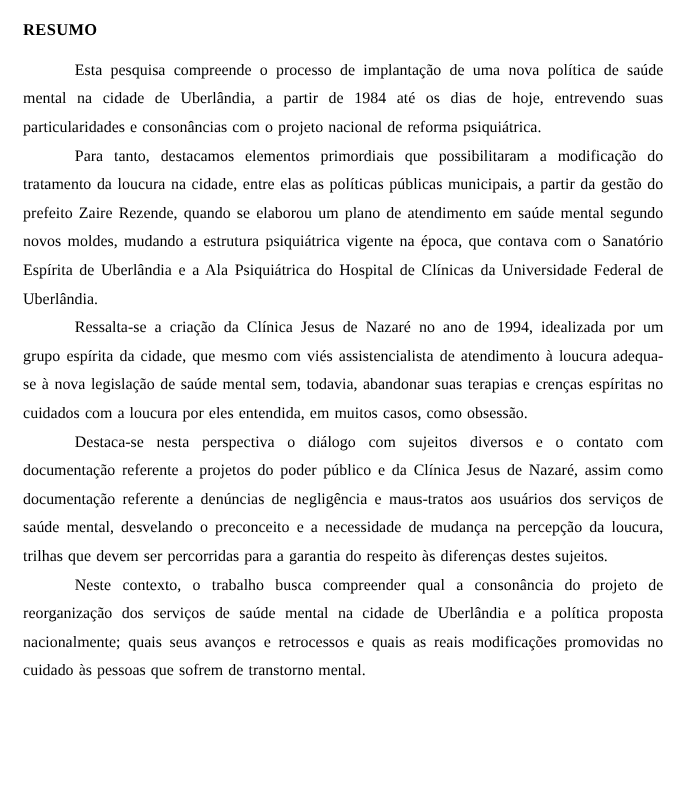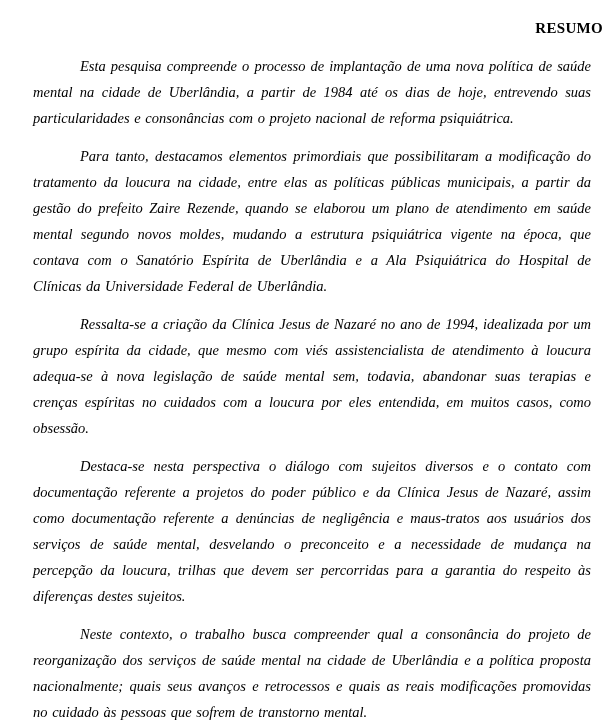--- a/index.html
+++ b/index.html
@@ -18,33 +18,32 @@
     box-sizing: border-box;
     width: 614px;
     height: 723px;
     padding: 15px 11px 0 21px;
     overflow: hidden;
     background: #ffffff;
   }
   .title {
     font-size: 15px;
     font-weight: bold;
-    text-align: right;
+    text-align: left;
     line-height: 26px;
     margin: 0 0 10px 0;
     letter-spacing: 0.3px;
   }
   .para {
     font-size: 14.5px;
     line-height: 26px;
     text-align: justify;
     text-indent: 47px;
-    margin: 12px;
+    margin: 0;
     word-spacing: 1px;
-    font-style: italic;
   }
   .keywords {
     text-indent: 0;
     margin-top: 21px;
   }
 </style>
 </head>
 <body>
 
 <div class="page">

